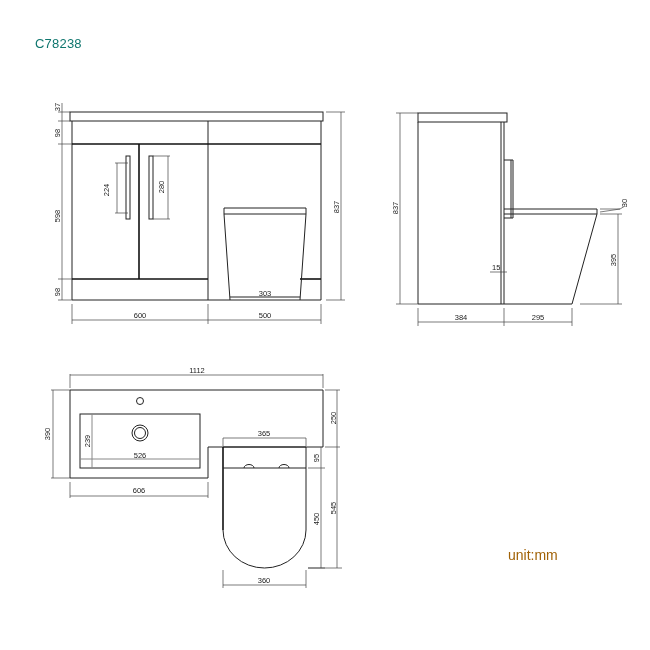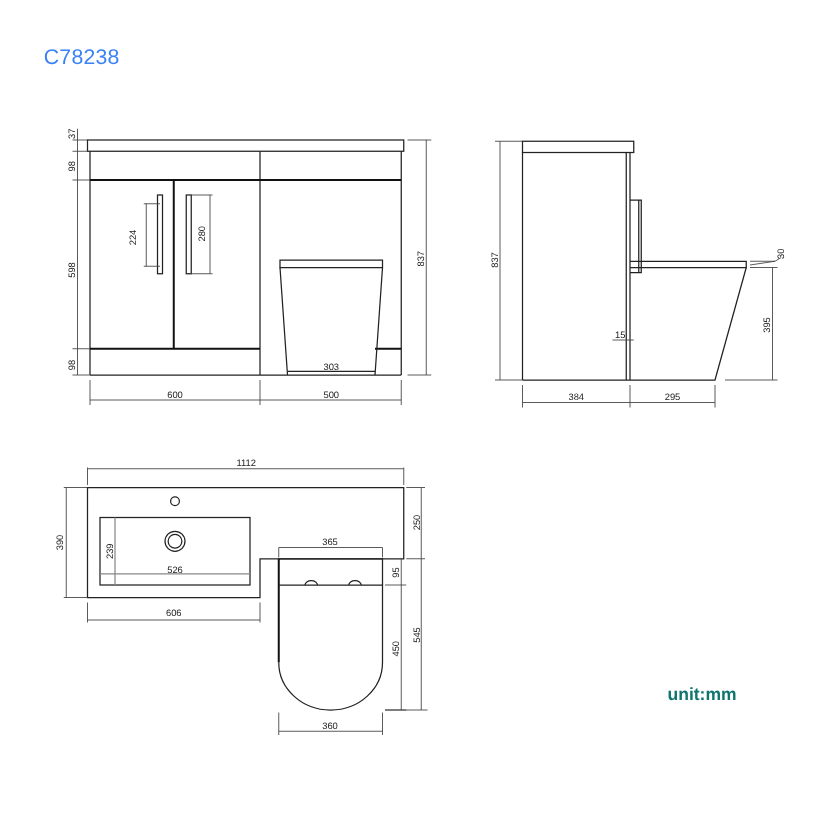--- a/index.html
+++ b/index.html
@@ -1,18 +1,18 @@
 <!DOCTYPE html>
 <html><head>
   <meta charset="utf-8">
   <style>
     html, body { margin: 0; padding: 0; background: #ffffff; }
     body { width: 650px; height: 650px; position: relative; overflow: hidden; font-family: "Liberation Sans", sans-serif; }
-    #product-code { position: absolute; left: 35px; top: 36px; font-size: 17px; color: #3b82f6; letter-spacing: 0.2px; }
-    #unit-label { position: absolute; left: 534px; top: 547px; font-size: 14px; color: #0f766e; font-weight: bold; }
+    #product-code { position: absolute; left: 35px; top: 36px; font-size: 13px; color: #0f766e; letter-spacing: 0.2px; }
+    #unit-label { position: absolute; left: 508px; top: 547px; font-size: 14px; color: #a16207; }
     svg { position: absolute; left: 0; top: 0; }
     .ln { stroke: #222; stroke-width: 1; fill: none; }
     .thk { stroke: #111; stroke-width: 1.6; fill: none; }
     .dim { stroke: #444; stroke-width: 0.7; fill: none; }
     .gray { stroke: #888; stroke-width: 1; fill: none; }
     .dt { font-family: "Liberation Sans", sans-serif; font-size: 7.5px; fill: #222; }
   </style>
 </head>
 <body>
 

